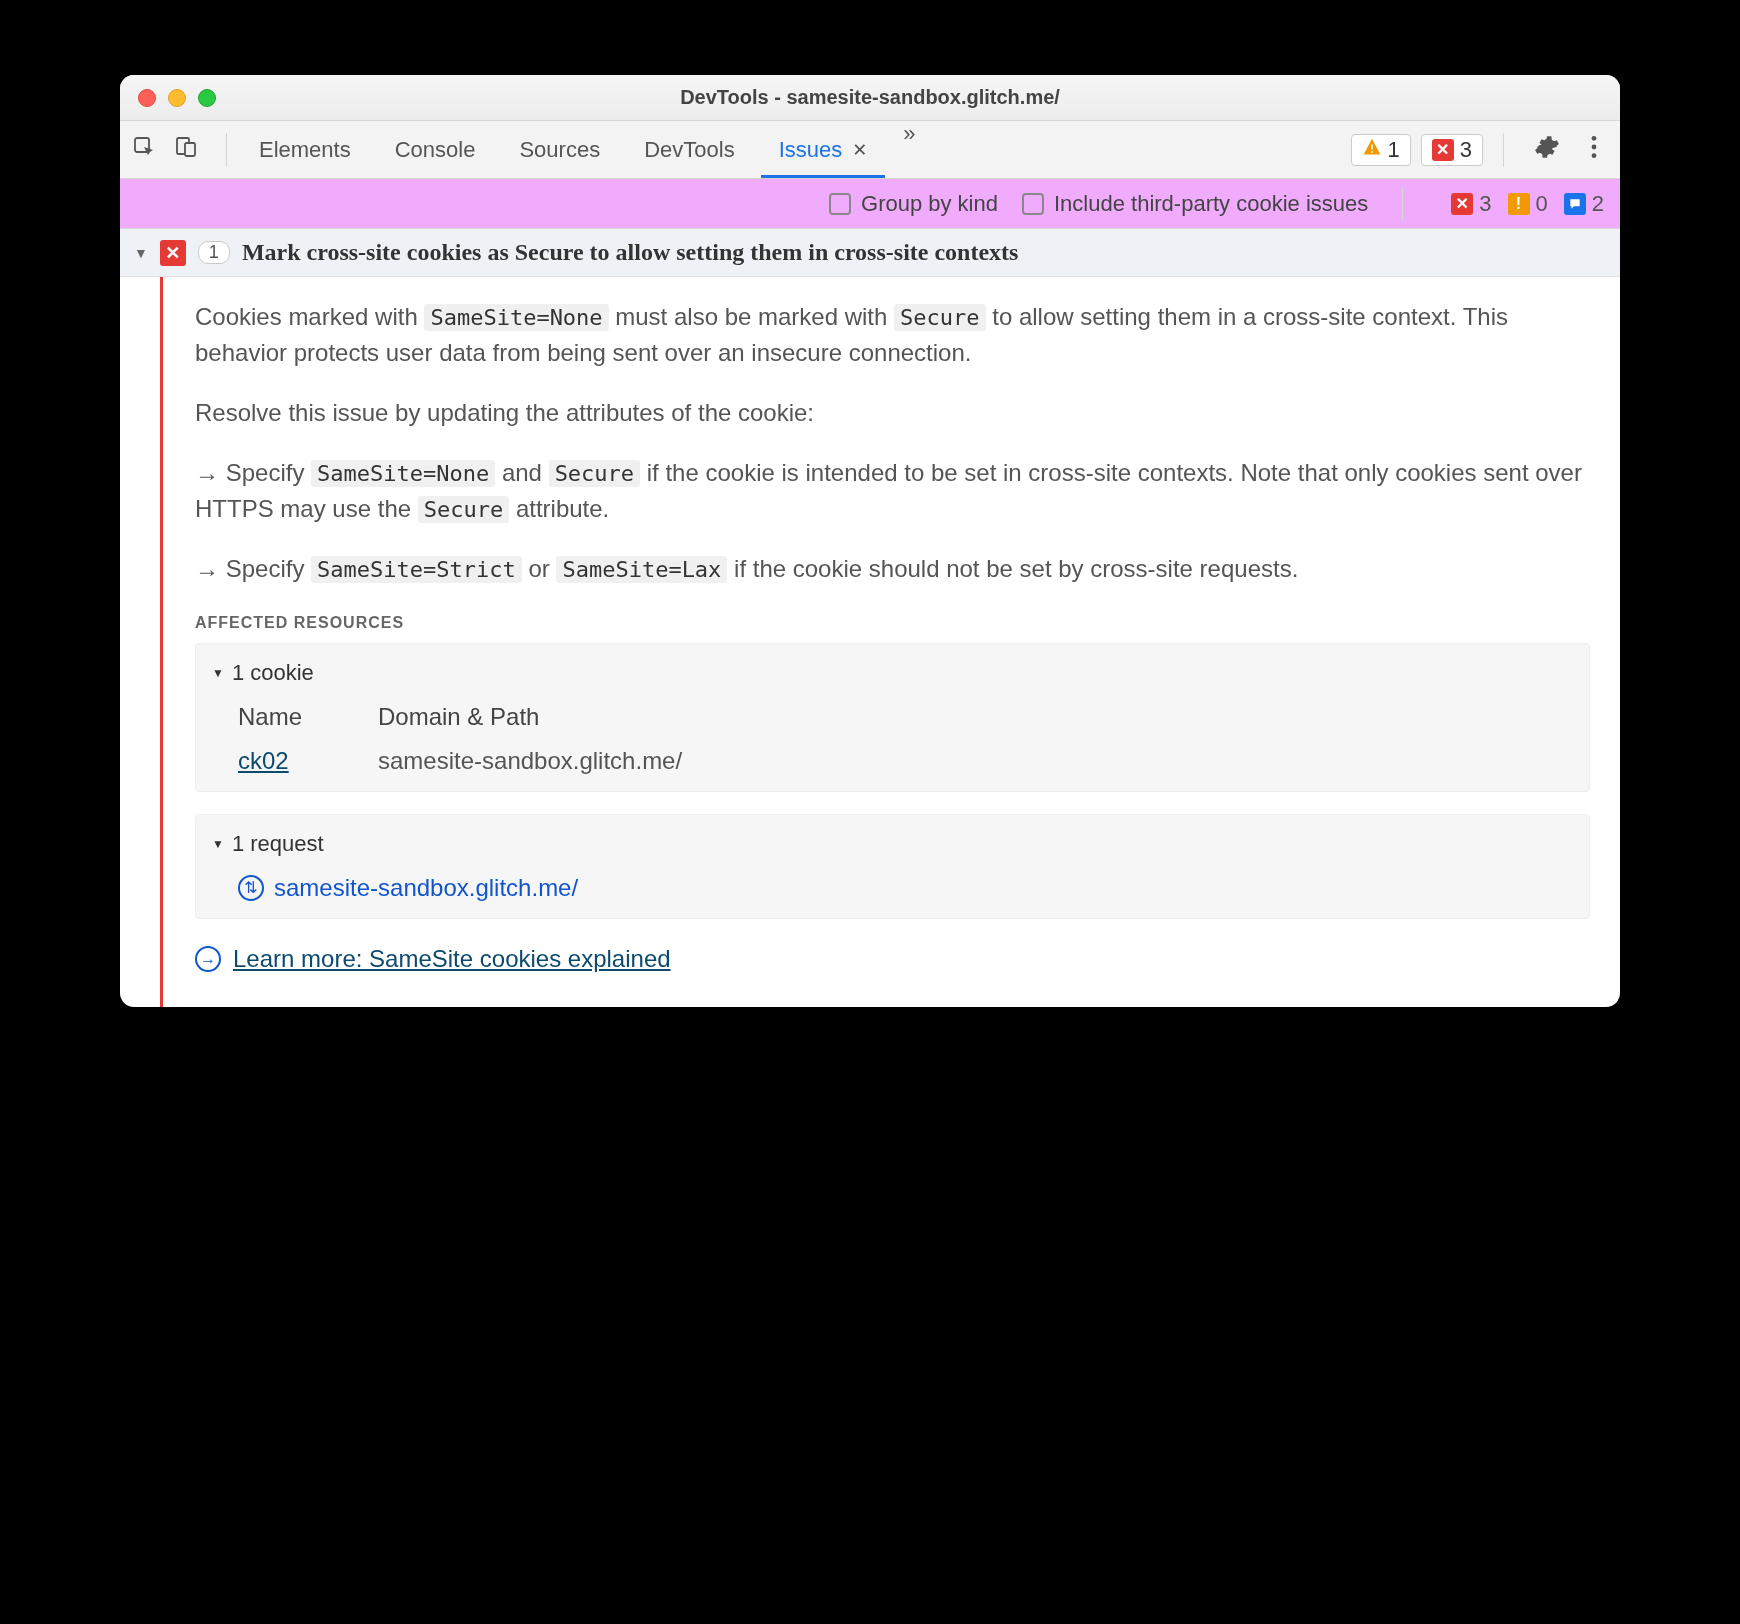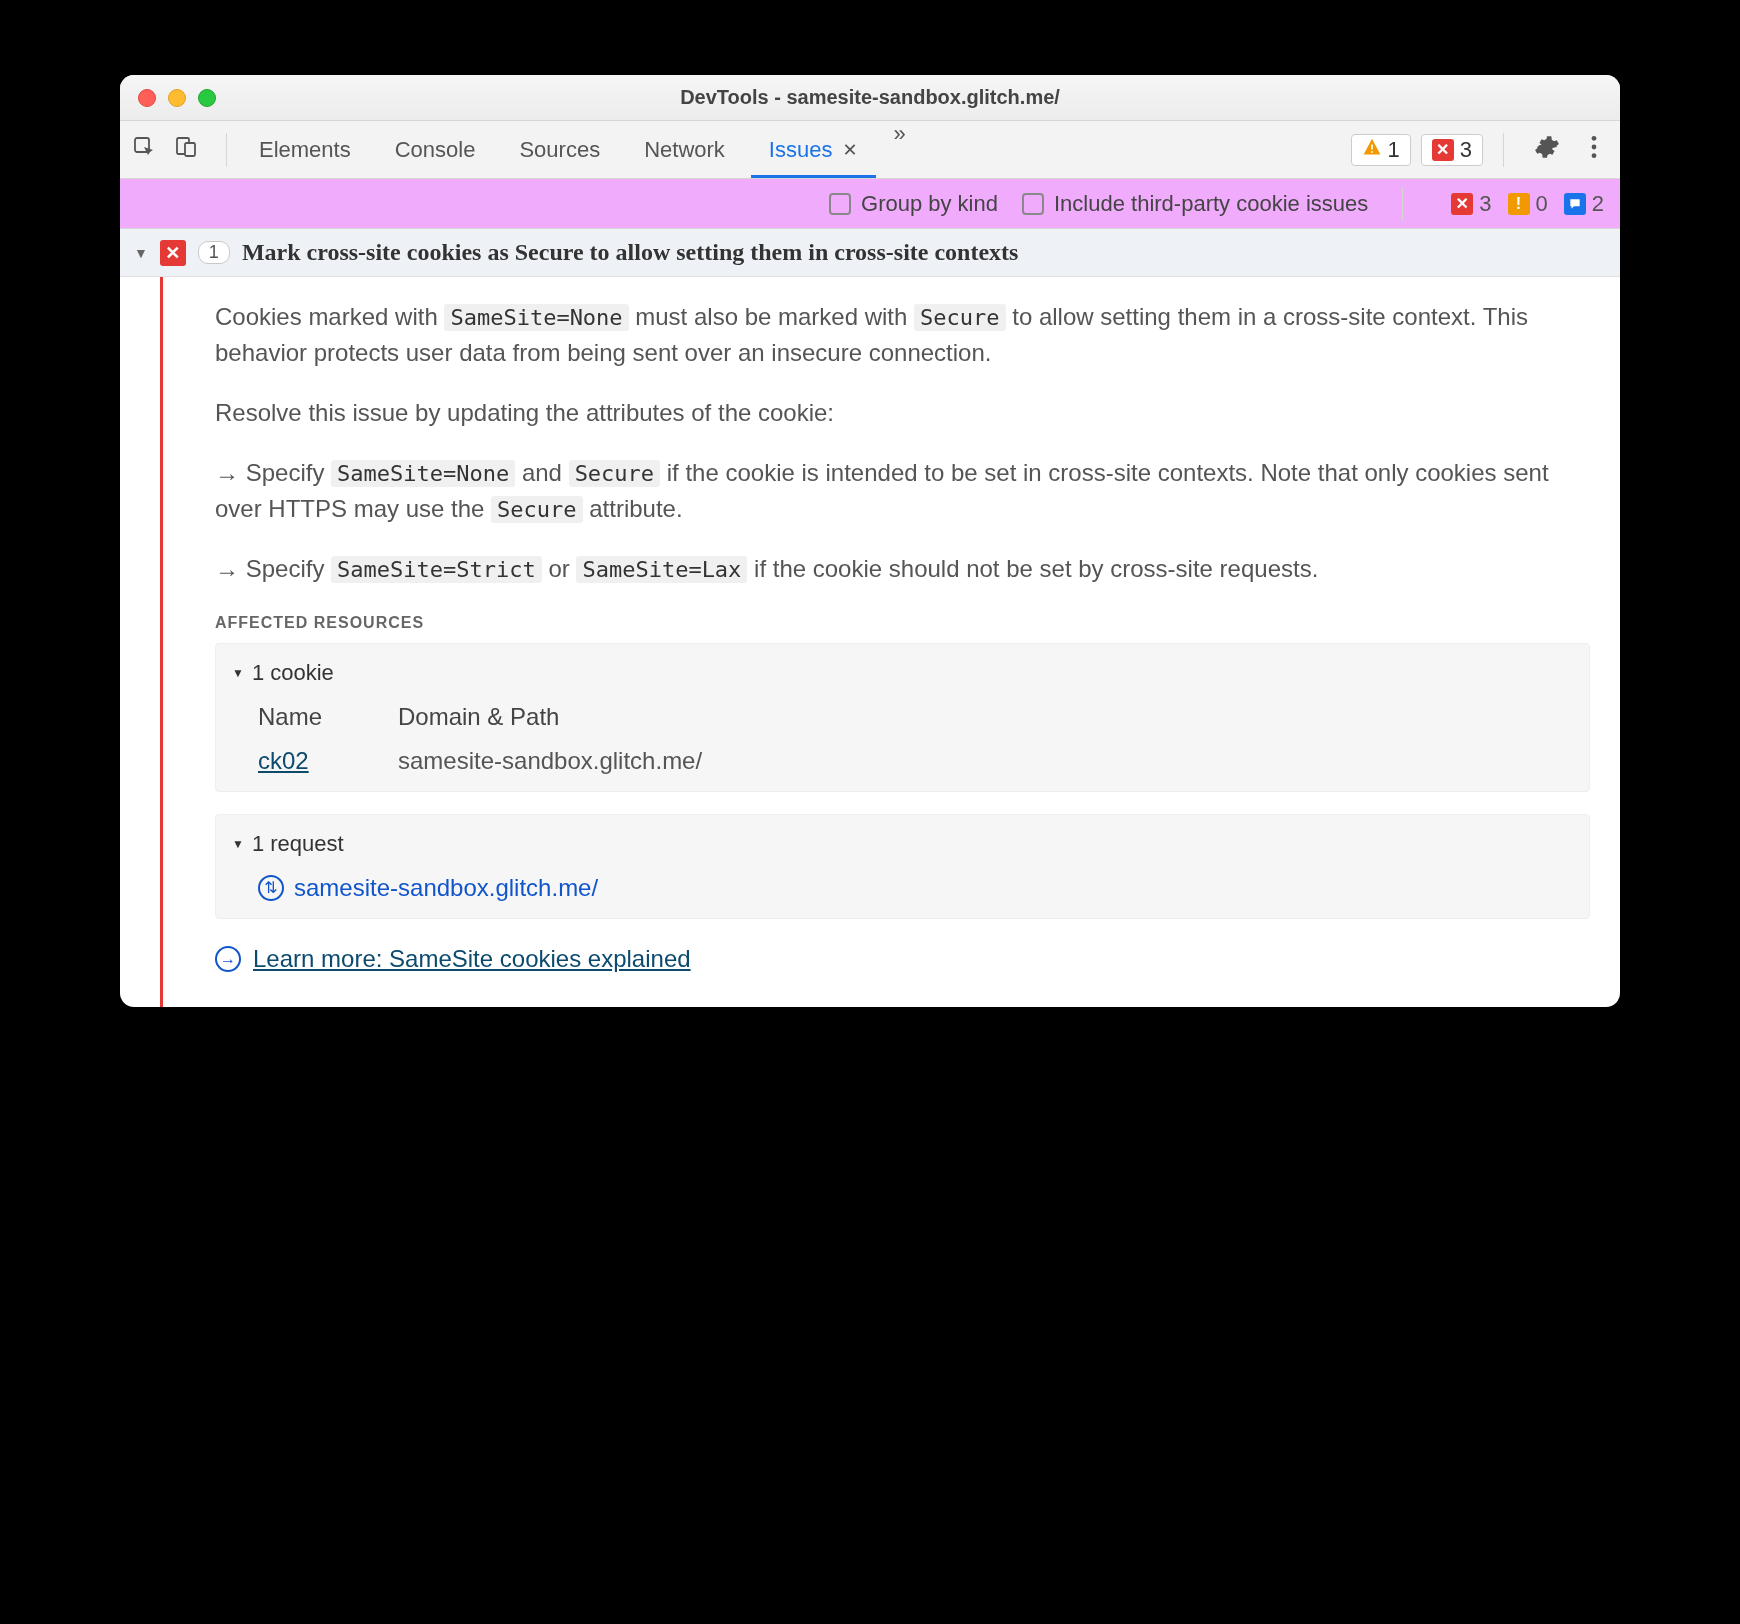--- a/index.html
+++ b/index.html
@@ -116,21 +116,21 @@
     border:1px solid #c9c9c9; background:#fff; border-radius:10px;
     padding:0 10px; font-size:18px; color:#555;
   }
   .issuetitle { font-weight:700; color:#333; font-size:24px;font-family:Liberation Serif, serif; }
 
   
   .issuebody {
     display:flex;
   }
   .redline { width:3px; background:#e53935; margin-left:40px; }
-  .content { padding:22px 30px 30px 52px; flex:1; color:#555; font-size:24px; line-height:1.5; }
+  .content { padding:22px 30px 30px 32px; flex:1; color:#555; font-size:24px; line-height:1.5; }
   .content p { margin-bottom:24px; }
   code {
     font-family: Menlo, Consolas, monospace;
     background:#f0f0f0; padding:1px 6px; border-radius:3px;
     font-size:22px; color:#333;
   }
   .arrow { color:#555; }
   .hdr-small {
     font-size:16px; letter-spacing:1px; font-weight:700;
     color:#666; margin:18px 0 8px;
@@ -185,21 +185,21 @@
       <div class="tab">
           <span>Elements</span>
         </div>
       <div class="tab">
           <span>Console</span>
         </div>
       <div class="tab">
           <span>Sources</span>
         </div>
       <div class="tab">
-          <span>Network</span>
+          <span>DevTools</span>
         </div>
       <div class="tab active">
         <span>Issues</span>
         <span class="close">✕</span>
       </div>
       <div class="overflow">»</div>
     </div>
 
     <div class="right-section">
       <div class="badge-box">

